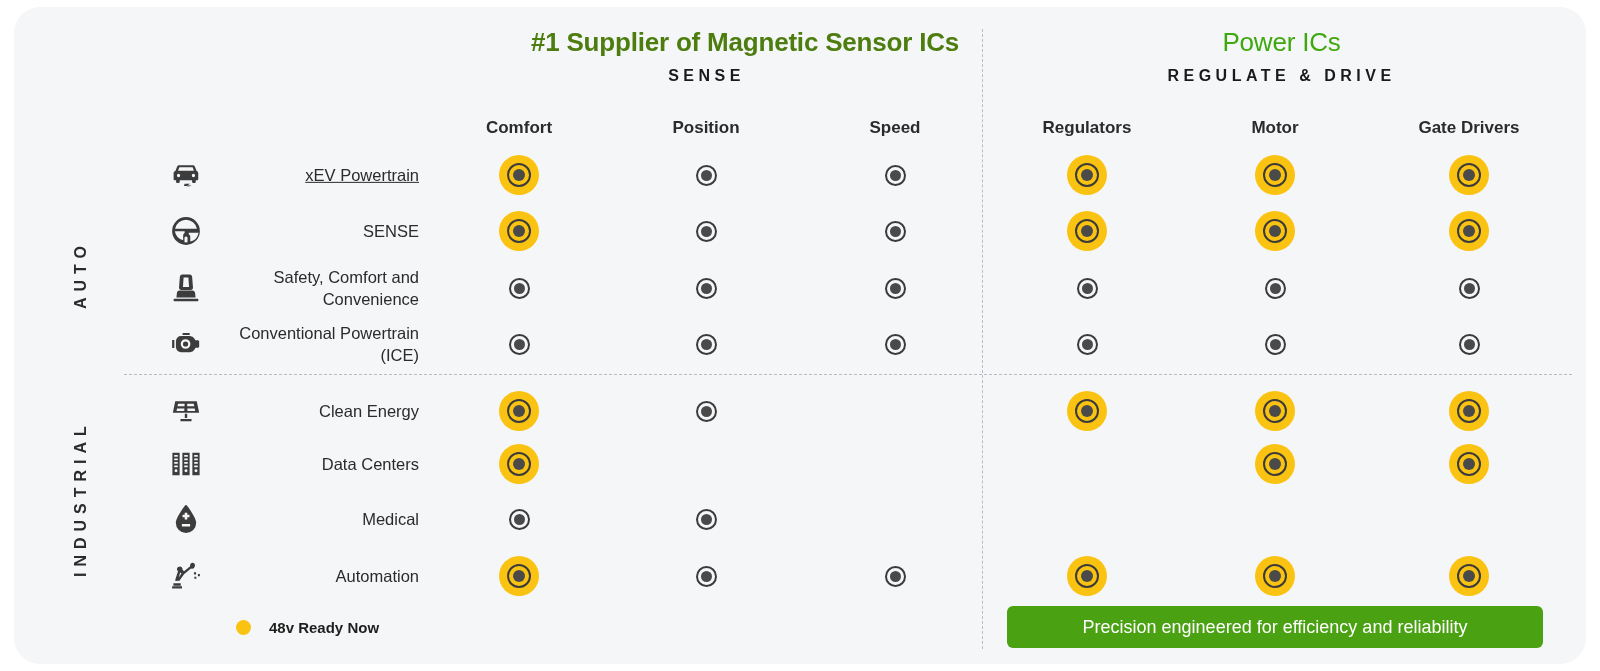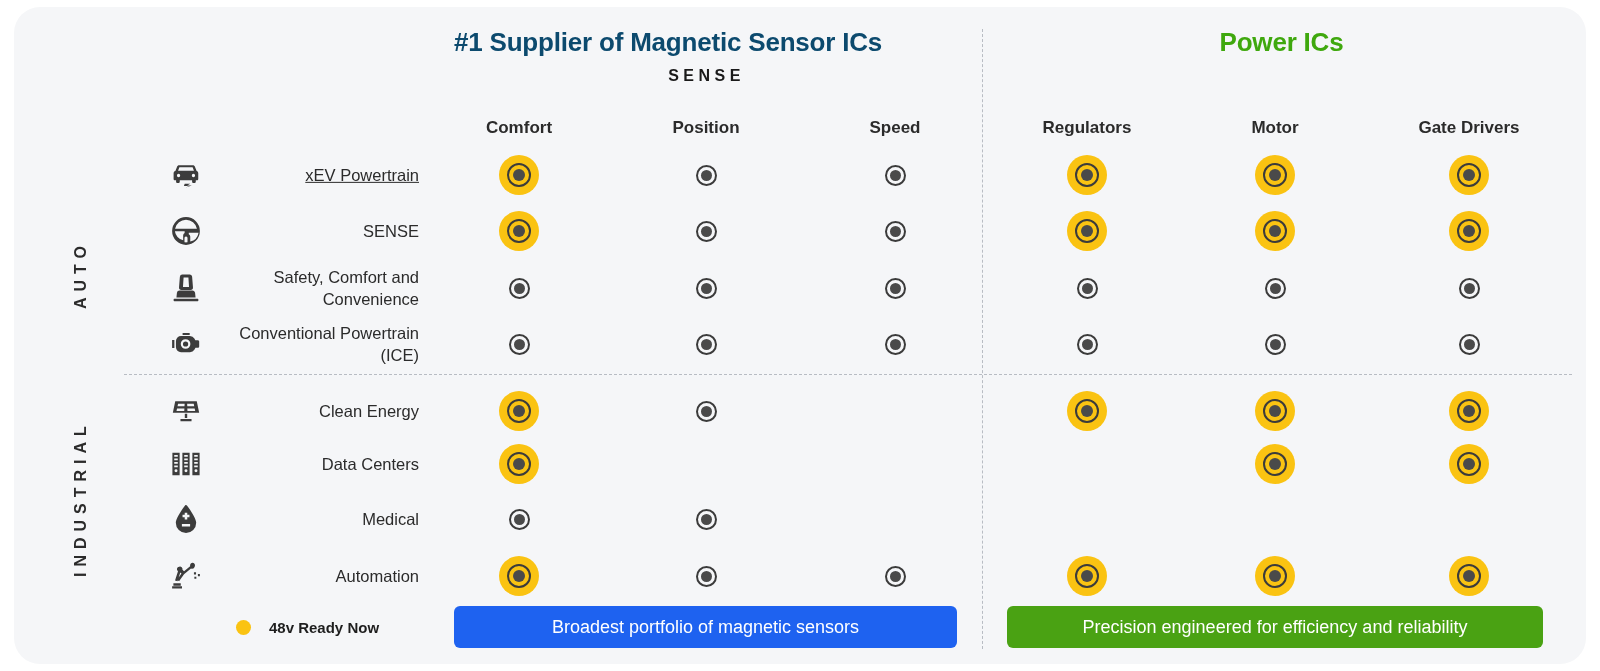--- a/index.html
+++ b/index.html
@@ -16,34 +16,34 @@
     left: 14px; top: 7px;
     width: 1572px; height: 657px;
     background: #F5F6F8;
     border-radius: 26px;
     overflow: hidden;
   }
 
   
   .hdr-sense-title {
     position: absolute; left: 440px; top: 20px; width: 505px;
-    text-align: left;
-    font-size: 26px; font-weight: bold; color: #0c4a6e;
+    text-align: right;
+    font-size: 26px; font-weight: bold; color: #4d7c0f;
     letter-spacing: -0.2px;
   }
   .hdr-sense-sub {
     position: absolute; left: 440px; top: 60px; width: 505px;
     text-align: center;
     font-size: 16px; font-weight: bold; color: #1A1A1A;
     letter-spacing: 4.5px;
   }
   .hdr-power-title {
     position: absolute; left: 995px; top: 20px; width: 545px;
     text-align: center;
-    font-size: 26px; font-weight: bold; color: #3FA80E;
+    font-size: 26px; font-weight: normal; color: #3FA80E;
     letter-spacing: -0.2px;
   }
   .hdr-power-sub {
     position: absolute; left: 995px; top: 60px; width: 545px;
     text-align: center;
     font-size: 16px; font-weight: bold; color: #1A1A1A;
     letter-spacing: 4.5px;
   }
 
   
@@ -142,20 +142,21 @@
 </style>
 </head>
 <body>
 
 <div class="card">
 
   <div class="hdr-sense-title">#1 Supplier of Magnetic Sensor ICs</div>
   <div class="hdr-sense-sub">SENSE</div>
 
   <div class="hdr-power-title">Power ICs</div>
+  <div class="hdr-power-sub">REGULATE &amp; DRIVE</div>
 
   <div class="v-divider"></div>
   <div class="h-divider"></div>
 
   <div class="vlabel" id="vlabel-auto" style="left:58px; top:302px;">AUTO</div>
   <div class="vlabel" id="vlabel-industrial" style="left:58px; top:570px;">INDUSTRIAL</div>
 
   <div id="col-heads">
       <div class="col-head" style="left: 505px;">Comfort</div>
       <div class="col-head" style="left: 692px;">Position</div>
@@ -445,16 +446,15 @@
           <span class="core"></span>
         </span>
       </div>
     </div>
 
   <div class="legend">
     <span class="legend-dot"></span>
     <span class="legend-text">48v Ready Now</span>
   </div>
 
-  <div class="cta cta-sense">Broadest portfolio of magnetic sensors</div>
   <div class="cta cta-power">Precision engineered for efficiency and reliability</div>
 
 </div>
 
 </body></html>

